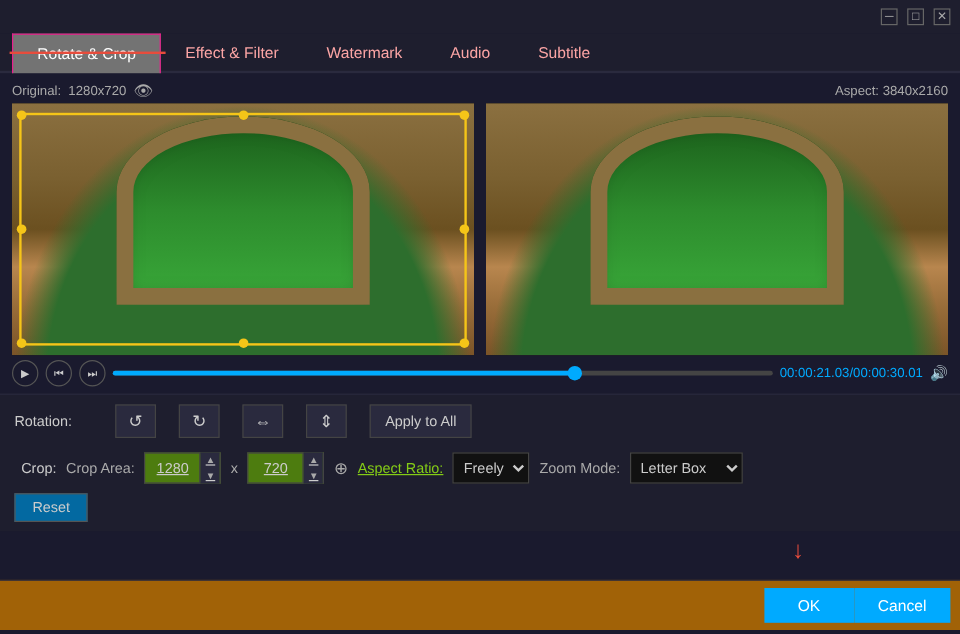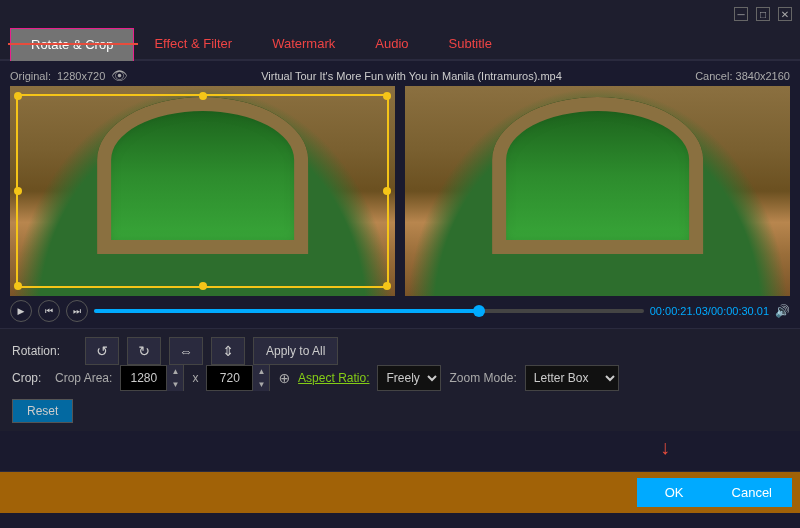--- a/index.html
+++ b/index.html
@@ -47,21 +47,21 @@
       left: 8px;
       top: 50%;
       transform: translateY(-50%);
       width: 130px;
       height: 2px;
       background: #e74c3c;
     }
     .tab {
       padding: 8px 20px;
       cursor: pointer;
-      color: #ef4444;
+      color: #fca5a5;
       font-size: 13px;
       white-space: nowrap;
     }
     .tab.active {
       color: #fff;
       border: 1px solid #e91e8c;
       border-bottom: none;
       background: #737373;
       margin-bottom: -2px;
       padding-bottom: 9px;
@@ -172,22 +172,22 @@
     
     .controls-area {
       background: #1e1e2e;
       padding: 8px 12px;
       border-top: 1px solid #2a2a3e;
     }
 
     .rotation-row {
       display: flex;
       align-items: center;
-      gap: 8px;
-      margin-bottom: 0;
+      gap: 19px;
+      margin-bottom: 12px;
     }
     .rot-label {
       color: #ccc;
       min-width: 65px;
       font-size: 12px;
     }
     .rot-btn {
       width: 34px; height: 28px;
       background: #2a2a3e;
       border: 1px solid #444;
@@ -209,31 +209,33 @@
     .crop-row {
       display: flex;
       align-items: center;
       gap: 8px;
       flex-wrap: nowrap;
     }
     .crop-label {
       color: #ccc;
       min-width: 35px;
       font-size: 12px;
+      text-align: right;
     }
     .crop-area-label {
       color: #aaa;
       font-size: 12px;
     }
     .num-input-wrap {
       display: flex;
       align-items: center;
-      background: #000000;
+      background: #4d7c0f;
       border: 1px solid #444;
       height: 26px;
+      text-decoration: underline;
     }
     .num-input {
       width: 45px;
       background: transparent;
       border: none;
       color: #ccc;
       text-align: center;
       font-size: 12px;
       outline: none;
     }
@@ -388,23 +390,22 @@
 </div>
 
 <div class="main-area">
 
   <div class="info-bar">
     <div class="info-left">
       <span>Original:</span>
       <span>1280x720</span>
       <span class="eye-icon">👁</span>
     </div>
-    <div class="filename">Virtual Tour It's More Fun with You in Manila (Intramuros).mp4</div>
     <div>
-      <span>Cancel: </span>
+      <span>Aspect: </span>
       <span>3840x2160</span>
     </div>
   </div>
 
   <div class="preview-area">
 
     <div class="preview-panel">
       <div class="video-sim">
         <div class="stone-bg"></div>
         <div class="arch-shape"></div>

